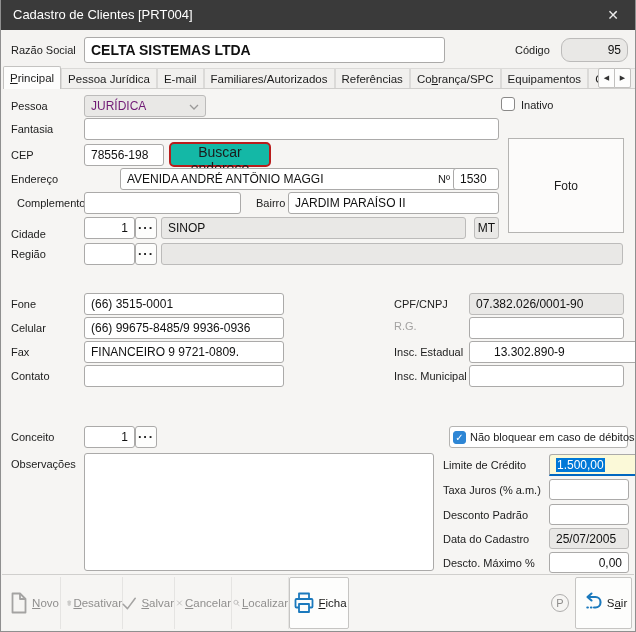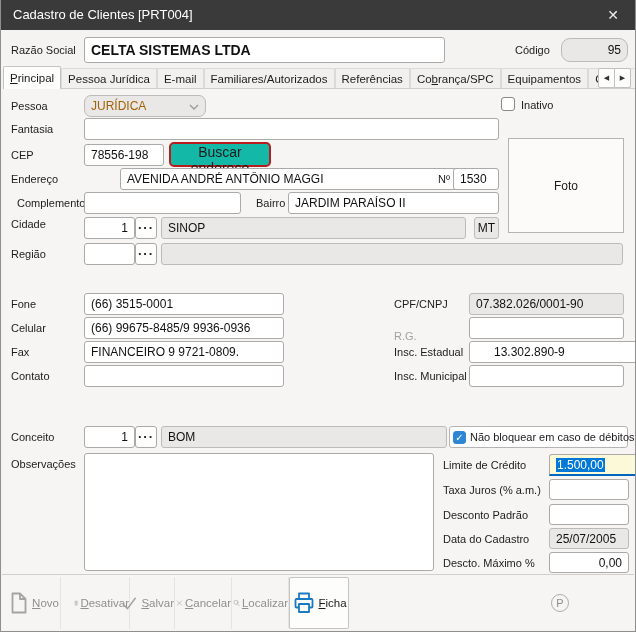--- a/index.html
+++ b/index.html
@@ -139,21 +139,21 @@
         <span>◀</span>
       </div>
     <div class="tsbtn">
         <span>▶</span>
       </div>
   </div>
 
   <div class="page"></div>
 
   <span class="lbl" style="left:10px; top:100px;">Pessoa</span>
-  <div class="fld ro" style="left:83px; top:95px; width:122px; color:#a16207;border-radius:7px;">
+  <div class="fld ro" style="left:83px; top:95px; width:122px; color:#701a75;">
     <span>JURÍDICA</span>
     <svg class="combo-arrow" viewBox="0 0 10 8">
       <polyline points="1,2 5,6 9,2" fill="none" stroke="currentColor" stroke-width="1.3"></polyline>
     </svg>
   </div>
   <div class="checkbox" style="left:500px; top:97px;"></div>
   <span class="lbl" style="left:520px; top:99px;">Inativo</span>
 
   <span class="lbl" style="left:10px; top:123px;">Fantasia</span>
   <input class="fld" style="left: 83px; top: 118px; width: 415px;" value="">
@@ -169,21 +169,21 @@
   <span class="lbl" style="left:10px; top:173px;">Endereço</span>
   <input class="fld" style="left: 83px; top: 168px; width: 347px; margin-left: 36px;" value="AVENIDA ANDRÉ ANTÔNIO MAGGI">
   <span class="lbl" style="left:437px; top:173px;">Nº</span>
   <input class="fld" style="left: 452px; top: 168px; width: 46px;" value="1530">
 
   <span class="lbl" style="left:16px; top:197px;">Complemento</span>
   <input class="fld" style="left: 83px; top: 192px; width: 157px;" value="">
   <span class="lbl" style="left:255px; top:197px;">Bairro</span>
   <input class="fld" style="left: 287px; top: 192px; width: 211px;" value="JARDIM PARAÍSO II">
 
-  <span class="lbl" style="left:10px; top:218px;">Cidade</span>
+  <span class="lbl" style="left:10px; top:228px;">Cidade</span>
   <input class="fld right" style="left: 83px; top: 217px; width: 51px;" value="1">
   <div class="ellips" style="left:134px; top:217px;">
       <span>···</span>
     </div>
   <div class="fld ro" style="left:160px; top:217px; width:305px;">SINOP</div>
   <div class="fld ro center" style="left:473px; top:217px; width:25px;">MT</div>
 
   <span class="lbl" style="left:10px; top:248px;">Região</span>
   <input class="fld right" style="left: 83px; top: 243px; width: 51px;" value="">
   <div class="ellips" style="left:134px; top:243px;">
@@ -191,39 +191,38 @@
     </div>
   <div class="fld ro" style="left:160px; top:243px; width:462px;"></div>
 
   <span class="lbl" style="left:10px; top:298px;text-align:center;">Fone</span>
   <input class="fld" style="left: 83px; top: 293px; width: 200px;" value="(66) 3515-0001">
   <span class="lbl" style="left:393px; top:298px;">CPF/CNPJ</span>
   <div class="fld ro" style="left:468px; top:293px; width:155px;">07.382.026/0001-90</div>
 
   <span class="lbl" style="left:10px; top:322px;">Celular</span>
   <input class="fld" style="left: 83px; top: 317px; width: 200px;" value="(66) 99675-8485/9 9936-0936">
-  <span class="lbl gray" style="left:393px; top:330px;">R.G.</span>
+  <span class="lbl gray" style="left:393px; top:320px;">R.G.</span>
   <input class="fld" style="left: 468px; top: 317px; width: 155px;" value="">
 
   <span class="lbl" style="left:10px; top:346px;">Fax</span>
   <input class="fld" style="left: 83px; top: 341px; width: 200px;" value="FINANCEIRO 9 9721-0809.">
   <span class="lbl" style="left:393px; top:346px;">Insc. Estadual</span>
   <input class="fld" style="left: 468px; top: 341px; width: 170px; padding-left: 24px;" value="13.302.890-9">
 
   <span class="lbl" style="left:10px; top:370px;">Contato</span>
   <input class="fld" style="left: 83px; top: 365px; width: 200px;" value="">
   <span class="lbl" style="left:393px; top:370px;">Insc. Municipal</span>
   <input class="fld" style="left: 468px; top: 365px; width: 155px;" value="">
 
   <span class="lbl" style="left:10px; top:431px;">Conceito</span>
   <input class="fld right" style="left: 83px; top: 426px; width: 51px;" value="1">
   <div class="ellips" style="left:134px; top:426px;">
       <span>···</span>
     </div>
-  <div class="fld ro" style="left:160px; top:426px; width:286px;">BOM</div>
   <div class="chkpanel">
     <div class="checkbox checked">
       <span class="mark">✓</span>
     </div>
     <span>Não bloquear em caso de débitos</span>
   </div>
 
   <span class="lbl" style="left:10px; top:458px;">Observações</span>
   <textarea class="obs" style=""></textarea>
 
@@ -247,21 +246,21 @@
   <div class="toolbar">
 
     <div class="tbtn disabled" style="left:2px;">
       <svg class="icn" viewBox="0 0 26 26" fill="none" stroke="currentColor" stroke-width="1.8" stroke-linejoin="round">
         <path d="M7.5 3.5 H15 L20.5 9 V22.5 H7.5 Z"></path>
           <path d="M15 3.5 V9 H20.5"></path>
       </svg>
       <span><u>N</u>ovo</span>
     </div>
 
-    <div class="tbtn disabled" style="left:71px;justify-content:space-between;">
+    <div class="tbtn disabled" style="left:64px;justify-content:space-between;">
       <svg class="icn" viewBox="0 0 26 26" fill="none" stroke="currentColor" stroke-width="1.8" stroke-linecap="round">
         <path d="M8.5 8 V21 a1.5 1.5 0 0 0 1.5 1.5 h6 a1.5 1.5 0 0 0 1.5 -1.5 V8"></path>
         <line x1="6.5" y1="8" x2="19.5" y2="8"></line>
           <line x1="10.8" y1="4.5" x2="15.2" y2="4.5"></line>
         <line x1="11.5" y1="11.5" x2="11.5" y2="18.5"></line>
           <line x1="14.5" y1="11.5" x2="14.5" y2="18.5"></line>
       </svg>
       <span><u>D</u>esativar</span>
     </div>
 
@@ -292,15 +291,23 @@
       <svg class="icn" viewBox="0 0 26 26" fill="none" stroke="currentColor" stroke-width="1.8" stroke-linejoin="round">
         <rect x="8" y="3.5" width="10" height="5.5" fill="#fdfdfc"></rect>
         <rect x="4.5" y="9" width="17" height="8.5" rx="1" fill="#fdfdfc"></rect>
         <rect x="8" y="14" width="10" height="8" fill="#fdfdfc"></rect>
       </svg>
       <span><u>F</u>icha</span>
     </div>
 
     <div class="pbadge">P</div>
 
+    <div class="tbtn blue framed" style="left:auto; right:2px;">
+      <svg class="icn" viewBox="0 0 26 26" fill="none" stroke="currentColor" stroke-width="2.1" stroke-linecap="round" stroke-linejoin="round">
+        <path d="M8 7 H15.5 a5 5 0 0 1 5 5 v0.5 a5 5 0 0 1 -5 5 h-1.5"></path>
+        <polyline points="11.5,3.5 7.5,7 11.5,10.5"></polyline>
+        <path d="M11.5 17.5 H5.5" stroke-dasharray="0.6 3"></path>
+      </svg>
+      <span>S<u>a</u>ir</span>
+    </div>
 
   </div>
 </div>
 
 </body></html>

